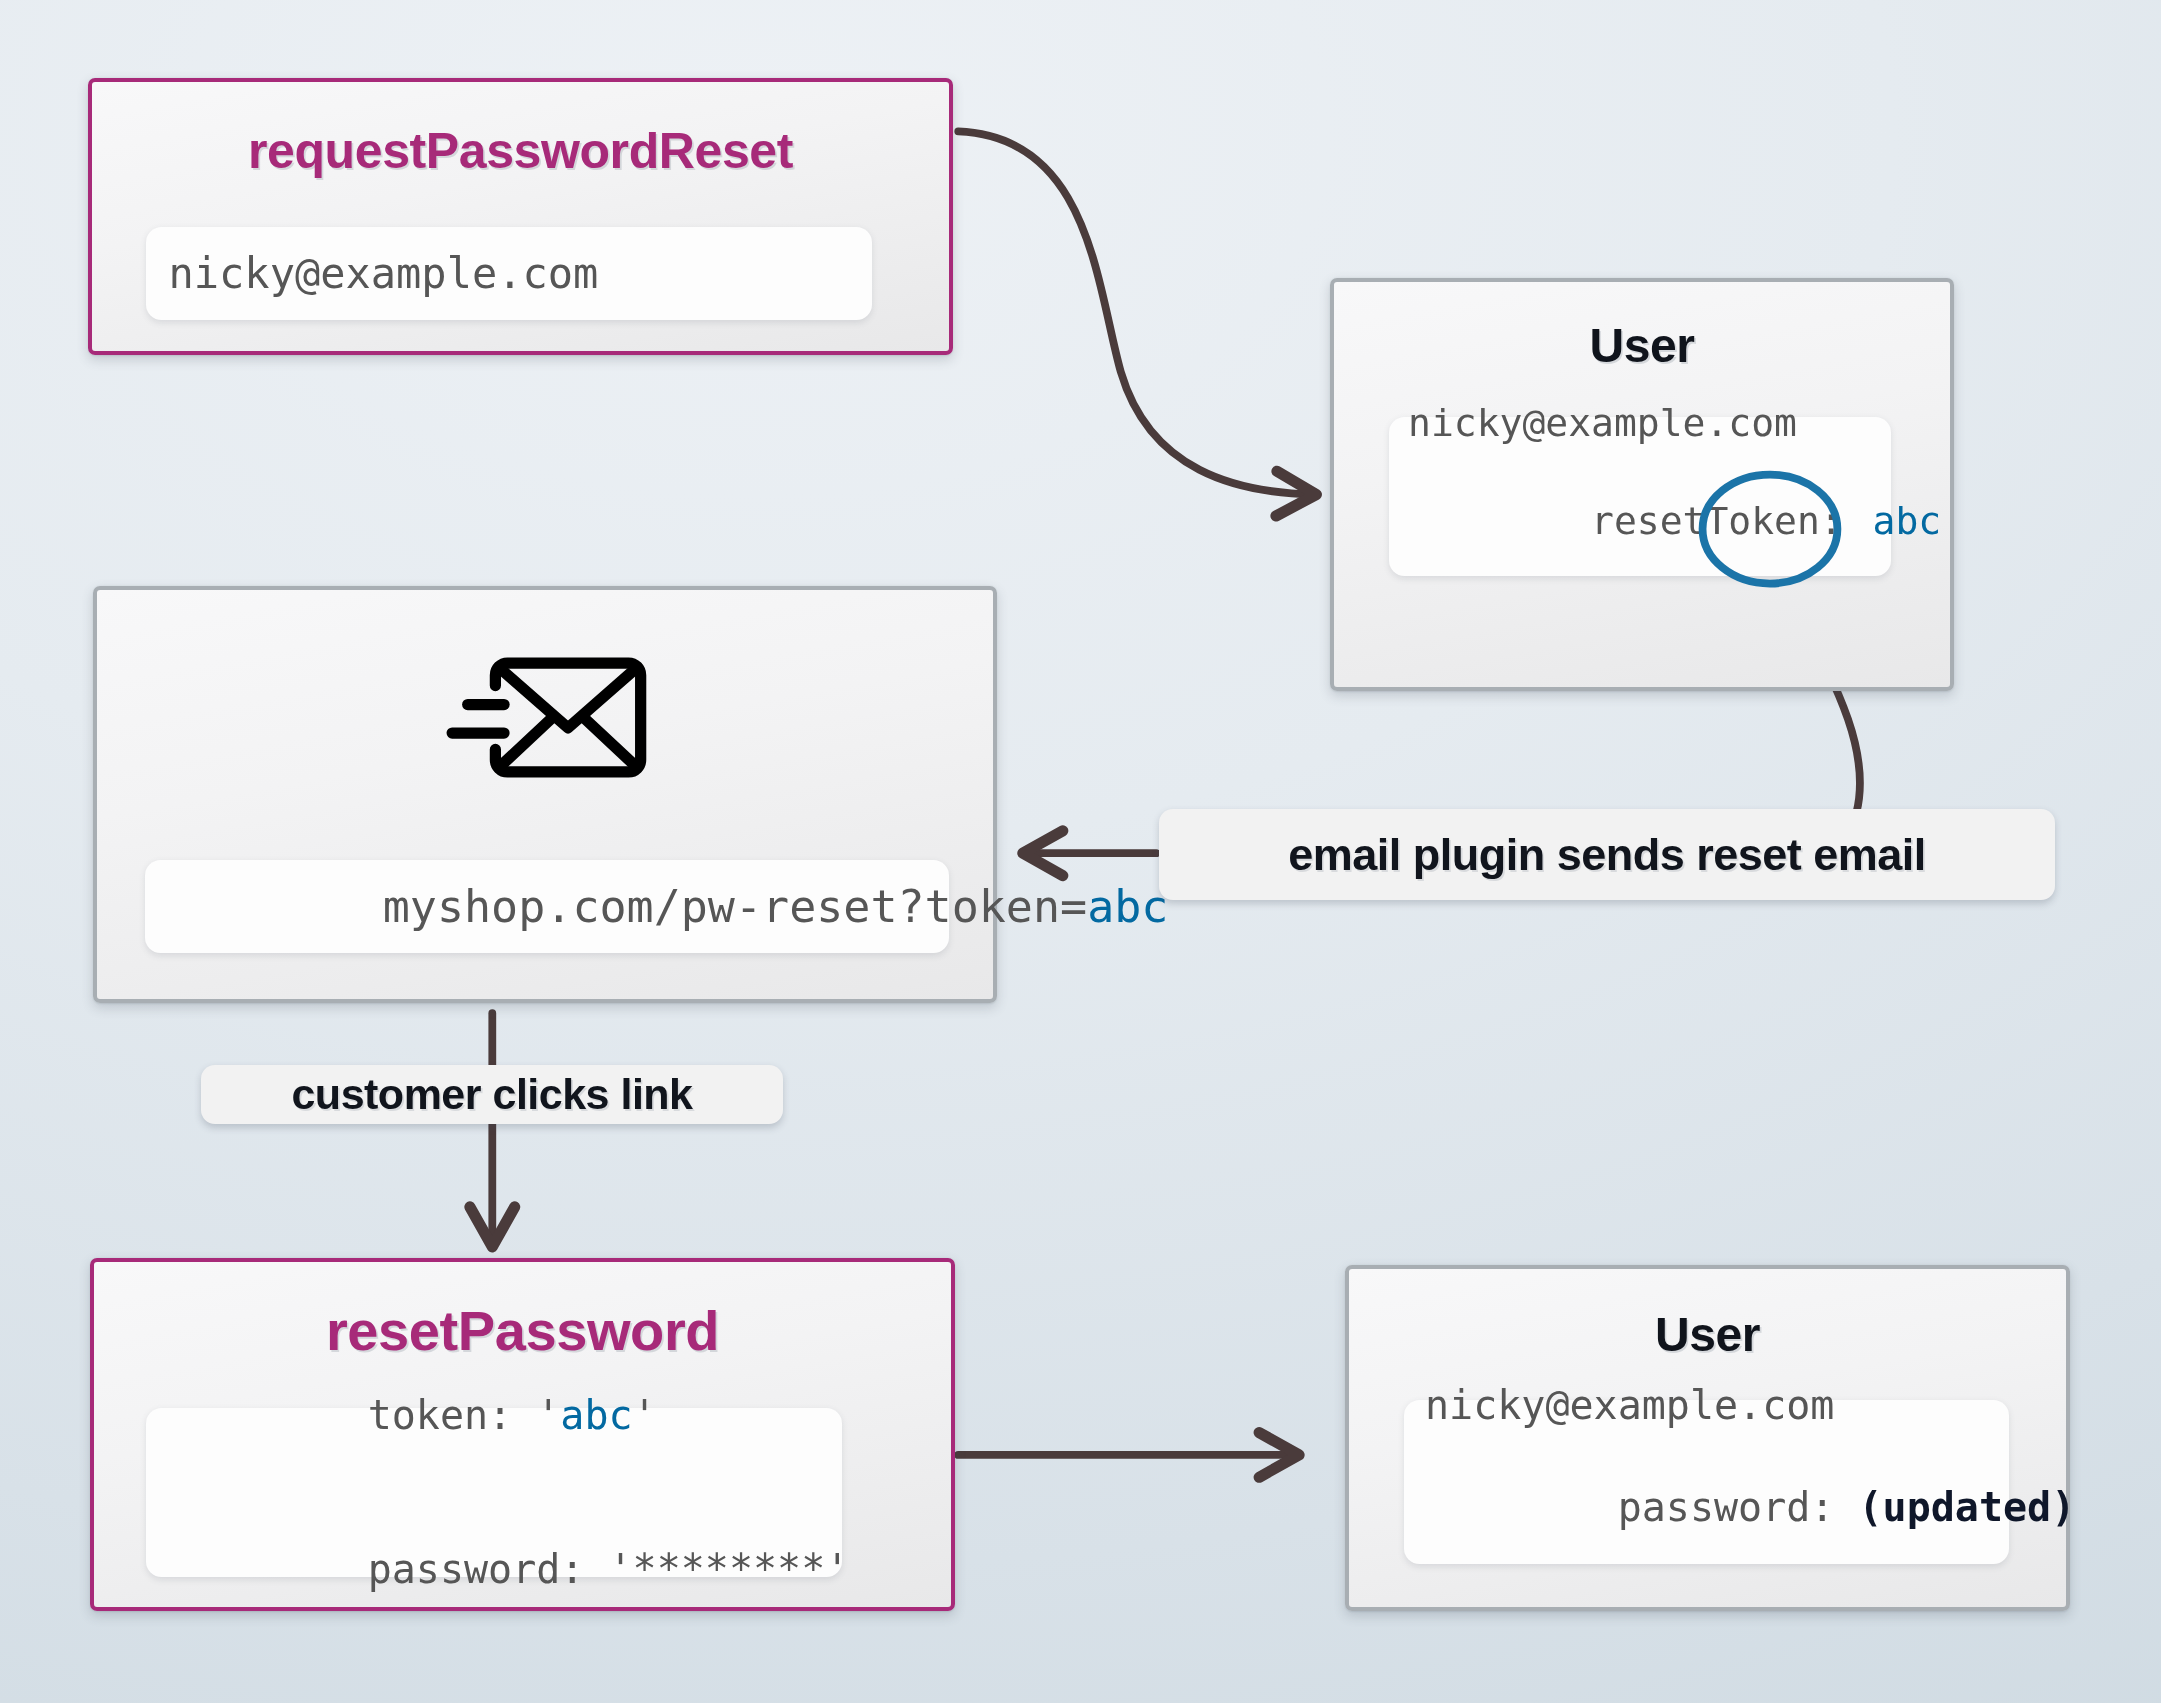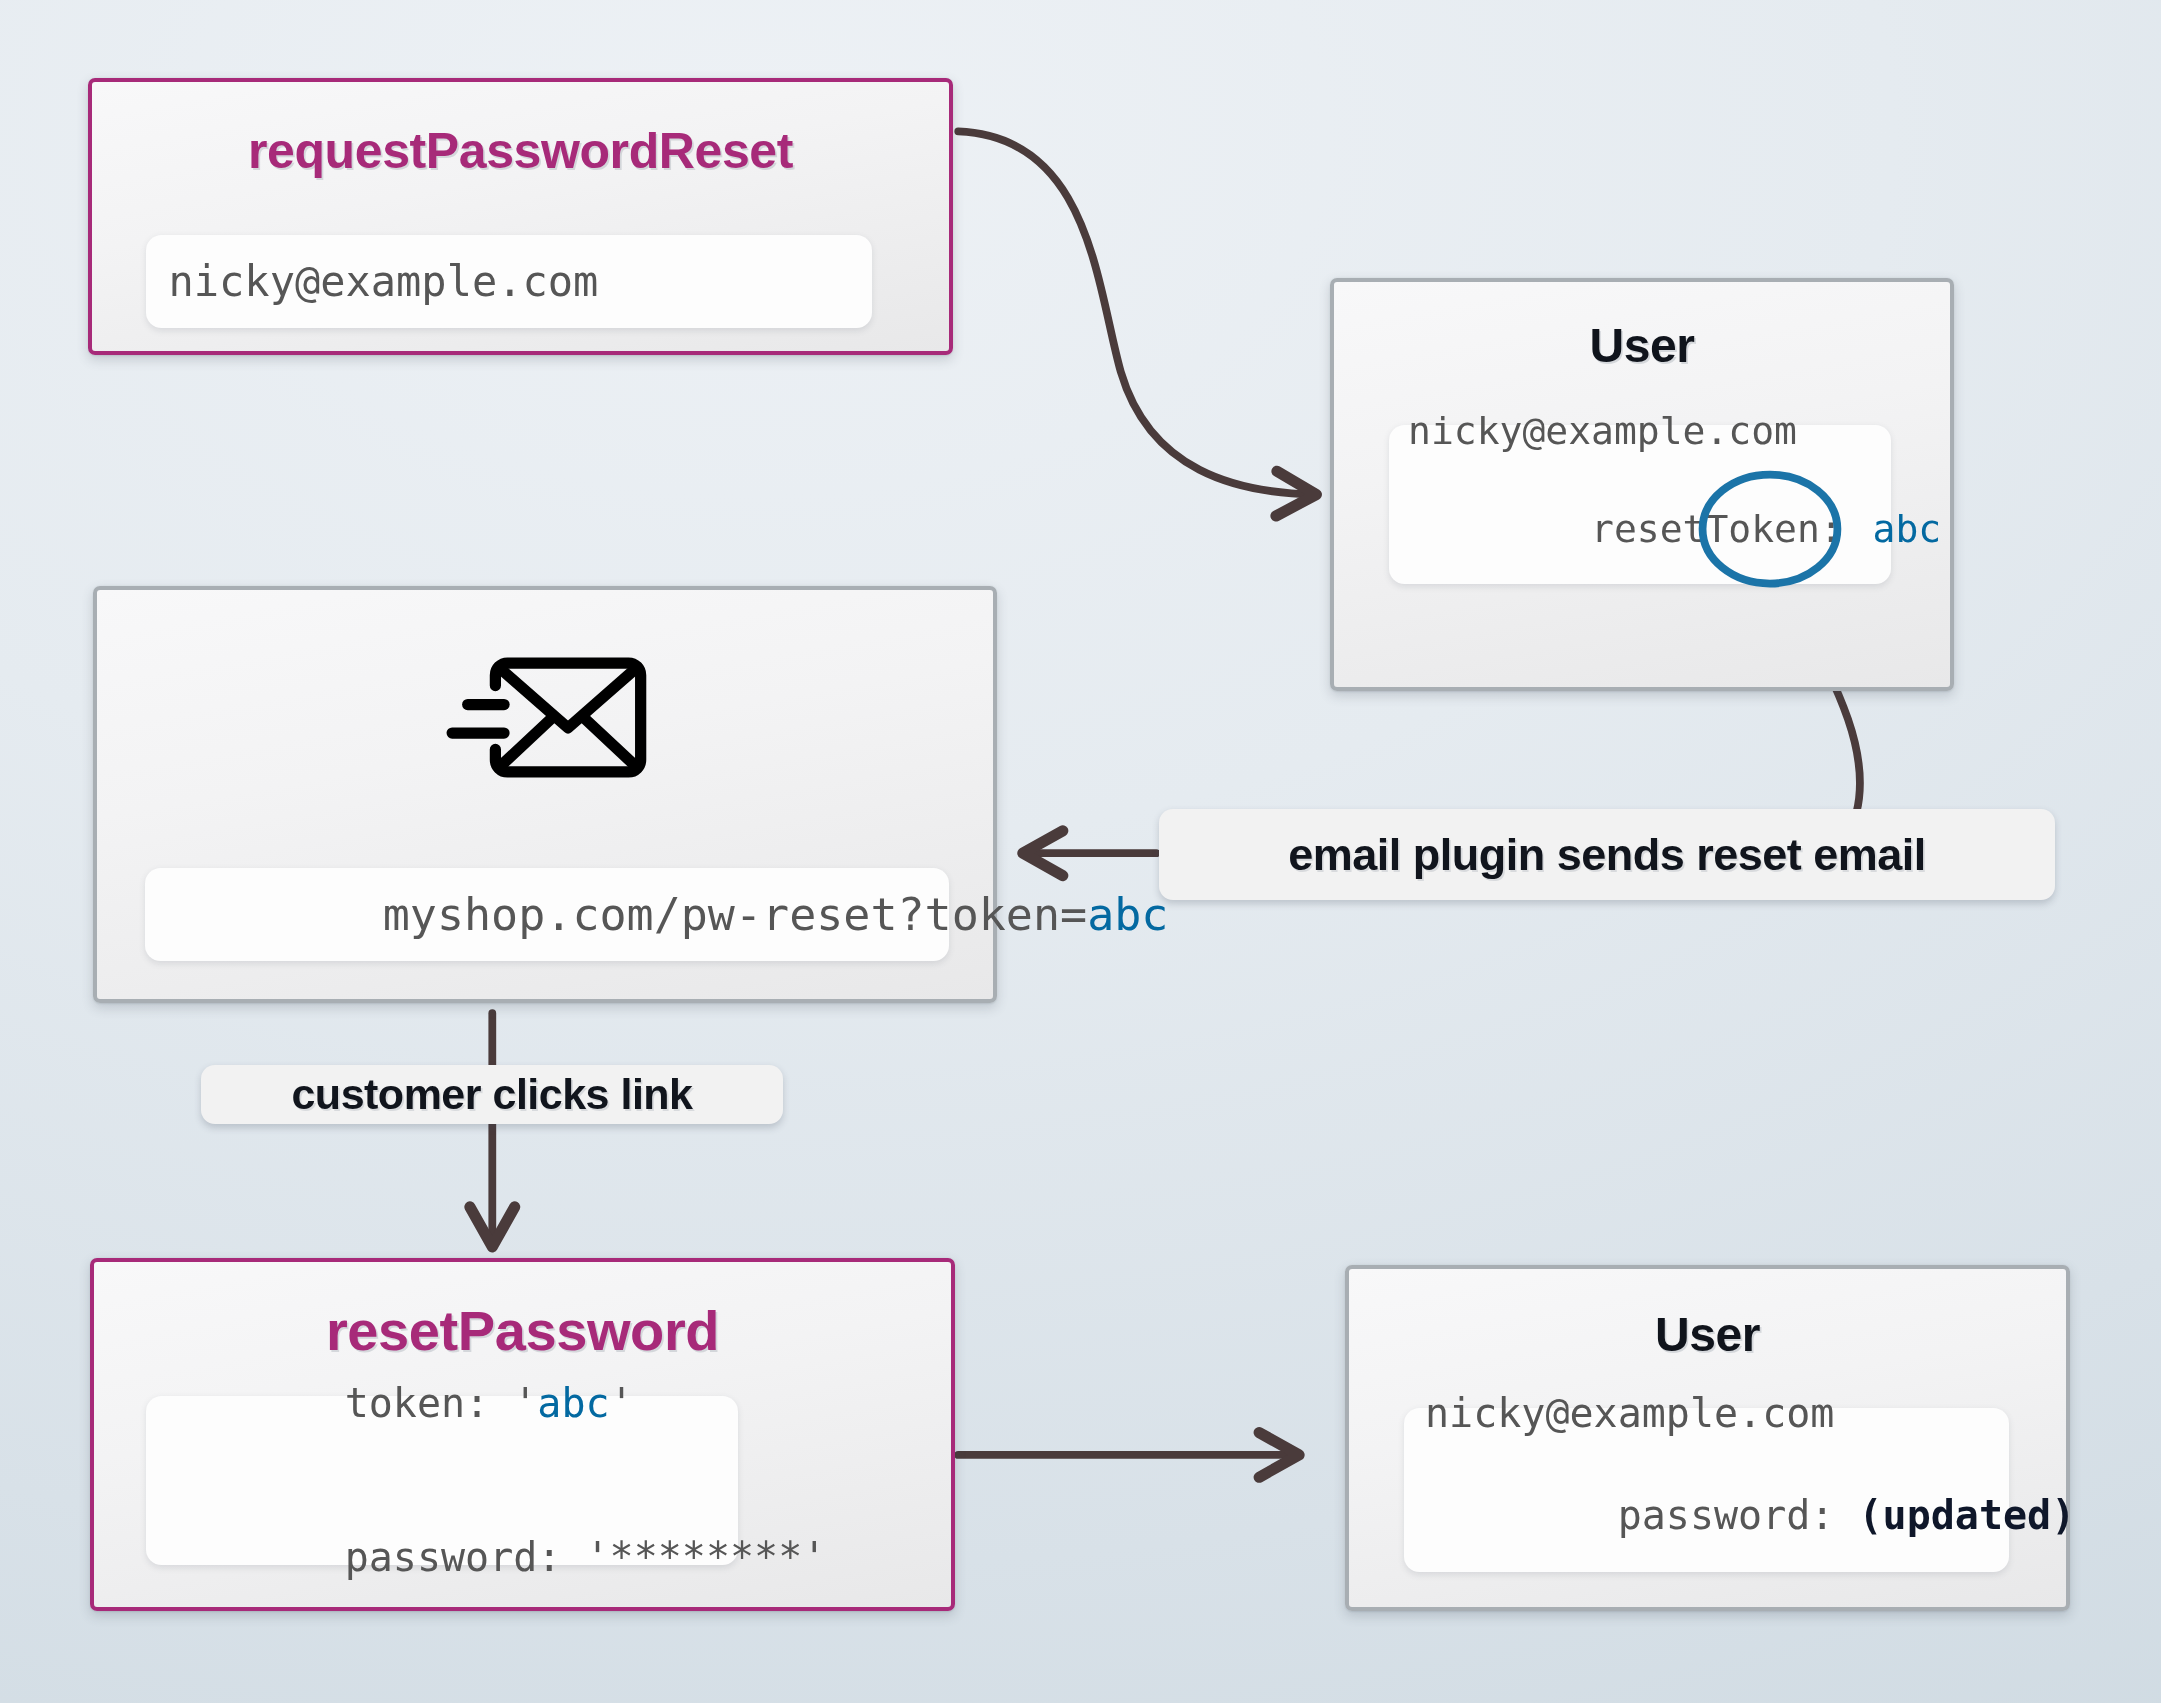--- a/index.html
+++ b/index.html
@@ -44,21 +44,20 @@
     position: absolute;
     background: #fdfdfd;
     border-radius: 15.6px;
     box-shadow: 0 2.6px 6px rgba(70,80,95,0.13);
     box-sizing: border-box;
     font-family: "DejaVu Sans Mono", monospace;
     color: #565656;
     display: flex;
     flex-direction: column;
     justify-content: center;
-    margin-top: 8px;
   }
   .field .line { white-space: pre; line-height: 1.28; }
   .tok-blue  { color: #0369a1; }
   .tok-green { color: #0f172a; font-weight: bold; }
 
   
   .flow-label {
     position: absolute;
     background: #f2f2f2;
     border-radius: 14px;
@@ -153,21 +152,21 @@
       </div>
     </div>
   </div>
 
   <div class="flow-label" style="left:1159px; top:809px; width:896px; height:91px; font-size:45px;">email plugin sends reset email</div>
 
   <div class="flow-label" style="left:201px; top:1065px; width:582px; height:59px; font-size:43px; z-index:5;">customer clicks link</div>
 
   <div class="card accent" style="left:90px; top:1258px; width:865px; height:353px;">
     <div class="card-title title-accent" style="top:36px; font-size:56px;">resetPassword</div>
-    <div class="field" style="left:52px; top:126px; width:592px; height:169px; padding:0 6px; font-size:40px;">
+    <div class="field" style="left:52px; top:146px; width:696px; height:169px; padding:0 29px; font-size:40px;">
       <div class="line">
         <span>token: </span><span>'</span><span class="tok-blue">abc</span><span>'</span>
       </div>
       <div class="line">
         <span>password: </span><span>'********'</span>
       </div>
     </div>
   </div>
 
   <div class="card gray" style="left:1345px; top:1265px; width:725px; height:346px;">

